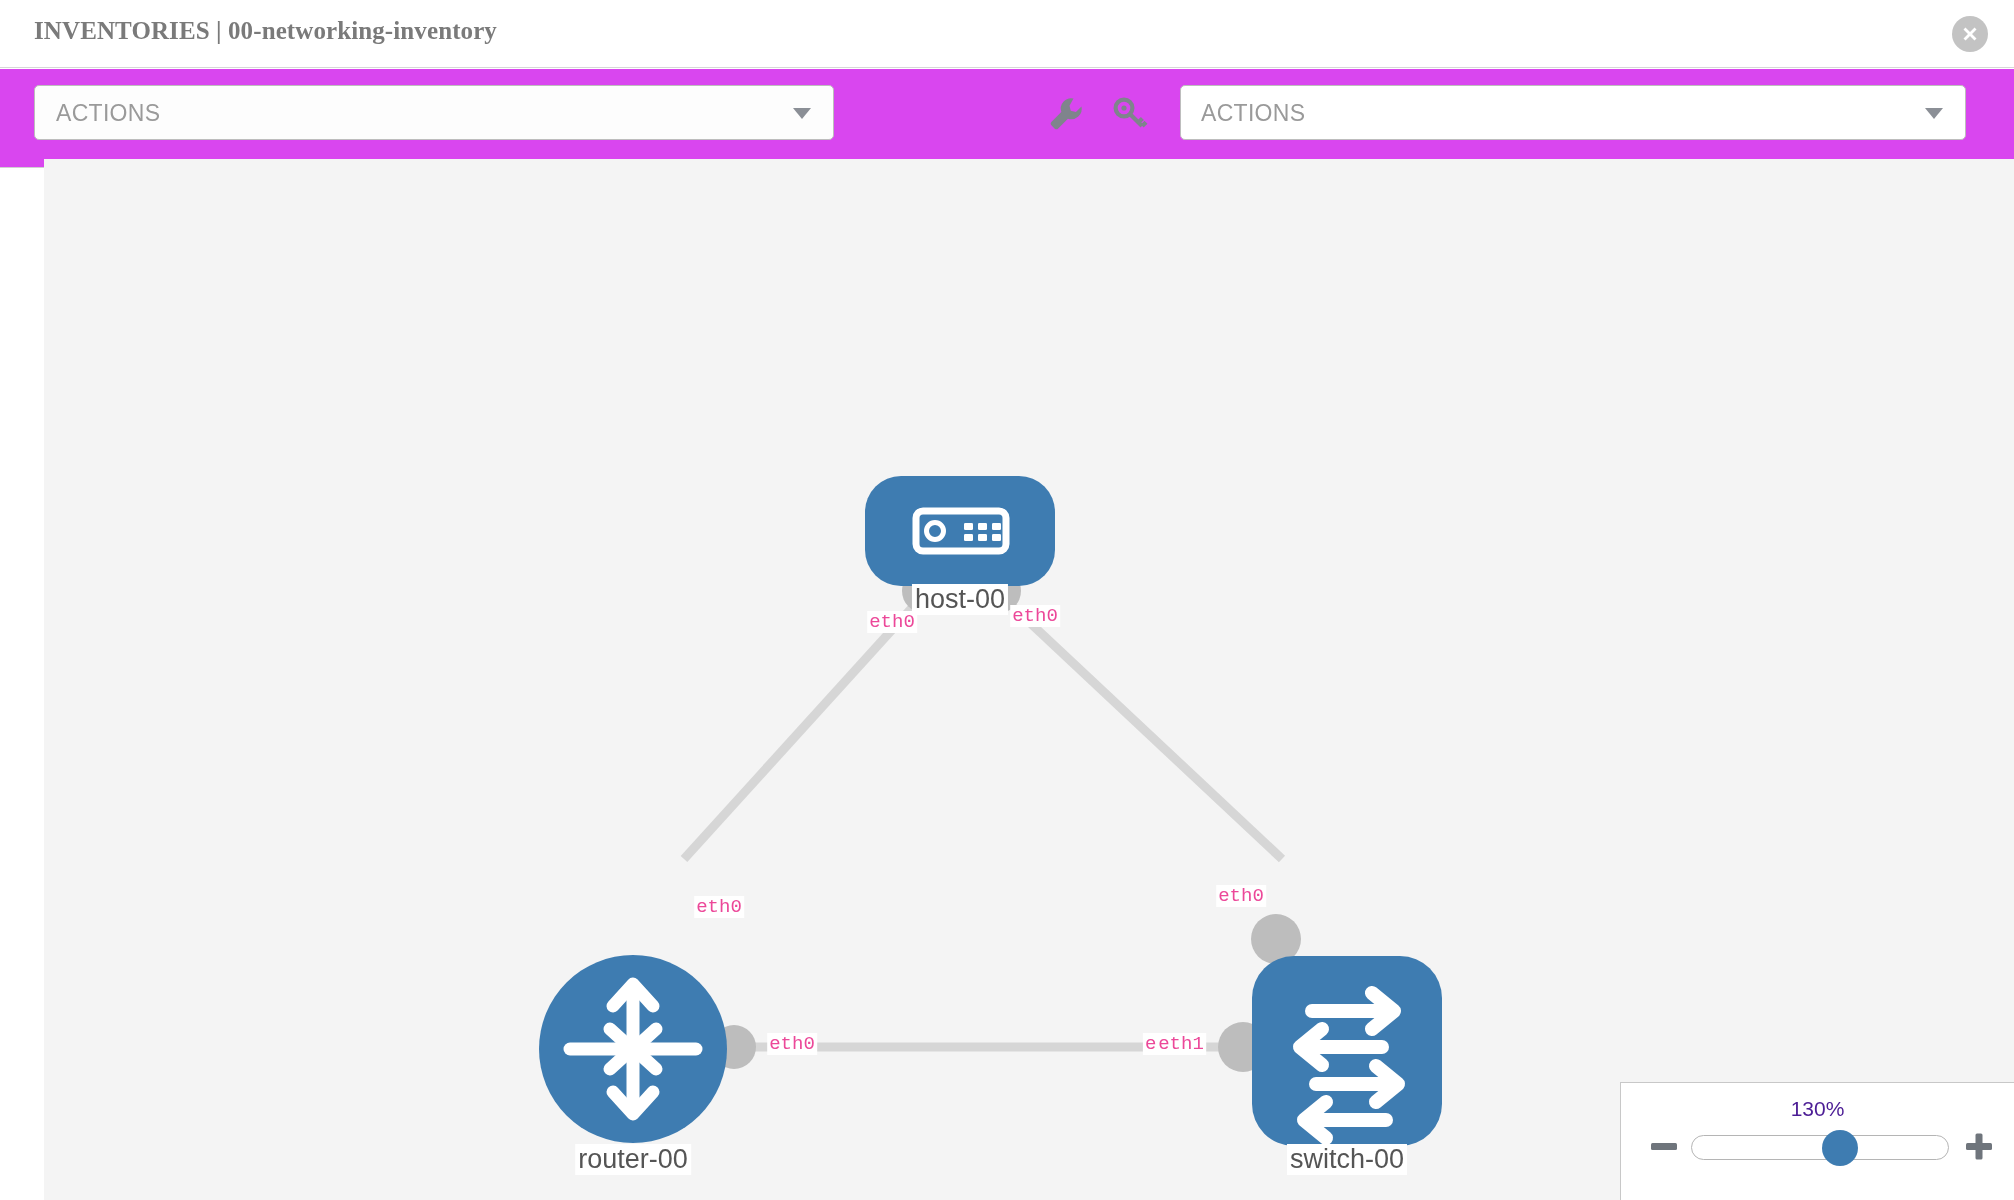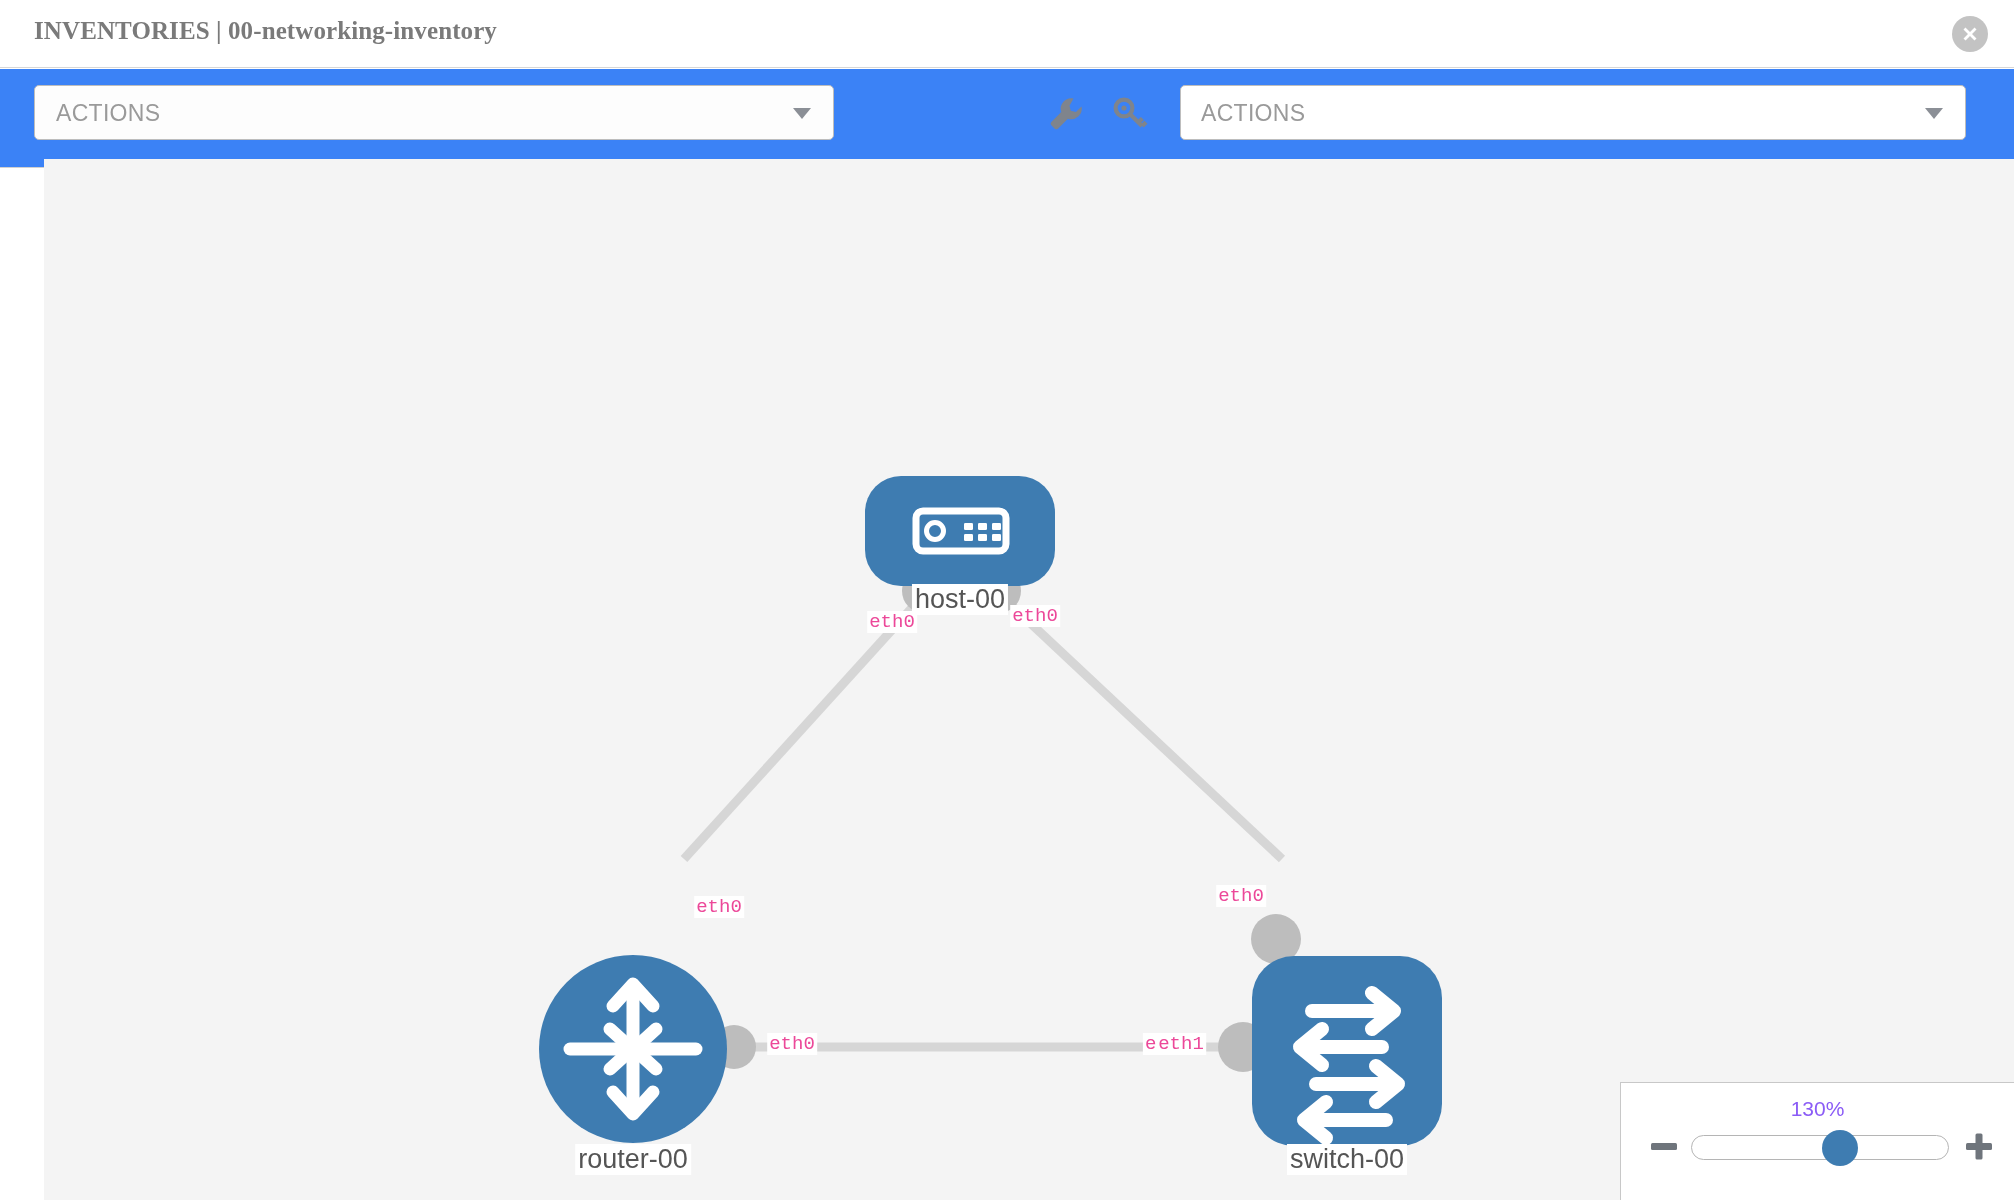--- a/index.html
+++ b/index.html
@@ -50,21 +50,21 @@
     cursor: pointer;
   }
   .close-btn svg { display: block; }
 
   
   .toolbar {
     position: absolute;
     left: 0; top: 69px;
     width: 2014px;
     height: 99px;
-    background: #3b82f6;
+    background: #d946ef;
     border-bottom: 1px solid #d0d0d0;
   }
   .actions-select {
     position: absolute;
     left: 34px;
     top: 16px;
     width: 800px;
     height: 55px;
     background: #fdfdfd;
     border: 1px solid #bdbdbd;
@@ -168,21 +168,21 @@
     border: 1px solid #c8c8c8;
     border-right: none;
     border-bottom: none;
   }
   .zoom-value {
     position: absolute;
     top: 14px;
     left: 0; right: 0;
     text-align: center;
     font-size: 21px;
-    color: #8b5cf6;
+    color: #4c1d95;
   }
   .zoom-minus, .zoom-plus {
     position: absolute;
     top: 46px;
     width: 34px;
     height: 34px;
     cursor: pointer;
   }
   .zoom-minus { left: 26px; }
   .zoom-plus  { right: 18px; }

